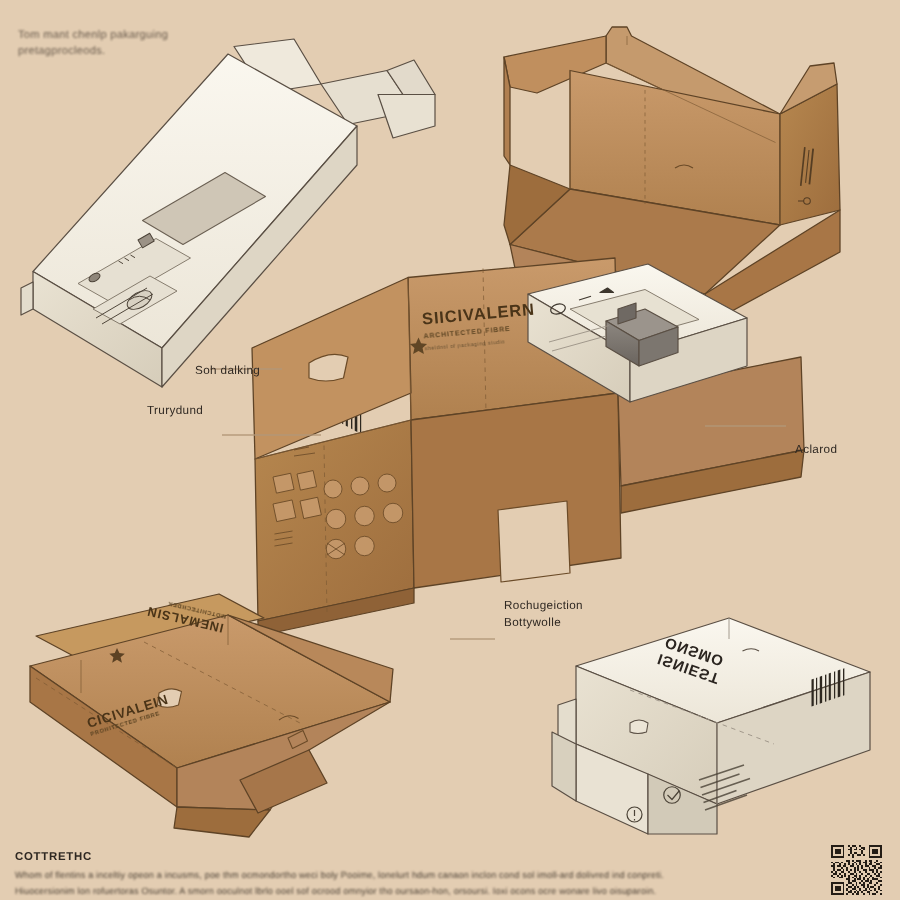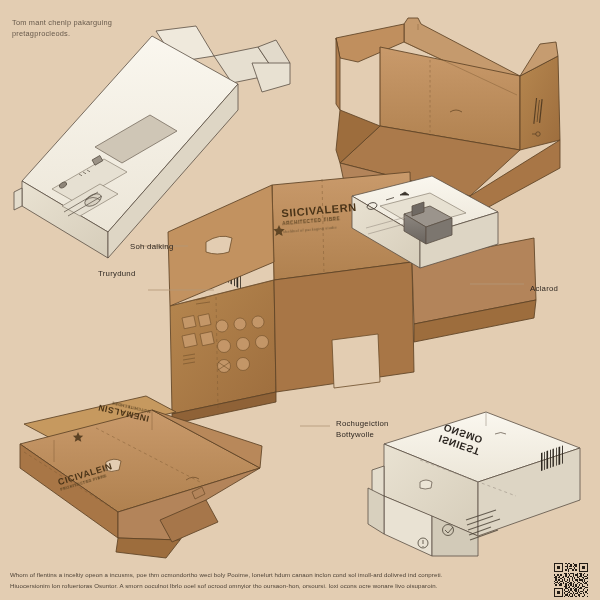--- a/index.html
+++ b/index.html
@@ -325,22 +325,22 @@
     <path d="M300,426 L330,426"></path>
   </g>
 </svg>
 
 <div class="hdr">
   <div class="hdr-sub">Tom mant chenlp pakarguing pretagprocleods.</div>
 </div>
 
 <div class="lbl" style="left:92px;top:241px;margin-left:38px;">Soh dalking</div>
 <div class="lbl" style="left:98px;top:268px;">Trurydund</div>
-<div class="lbl" style="left:530px;top:283px;text-align:center;">Aclarod</div>
-<div class="lbl" style="left:336px;top:418px;">Rochugeiction
+<div class="lbl" style="left:530px;top:294px;text-align:center;">Aclarod</div>
+<div class="lbl" style="left:336px;top:398px;">Rochugeiction
 Bottywolle</div>
 
 <div class="brandwrap" style="left:282px;top:205px;transform:rotate(-5deg);">
   <div class="bname" style="font-size:11px;color:#4a3418;">SIICIVALERN</div>
   <div class="bsub" style="font-size:4.6px;color:#5b4322;margin-top:3px;letter-spacing:.6px;filter:blur(.35px);">ARCHITECTED FIBRE</div>
   <div class="btag" style="font-size:3.6px;color:#6a5233;margin-top:4px;letter-spacing:.3px;filter:blur(.4px);">sheldnol of packaging studio</div>
 </div>
 <svg style="position:absolute;left:272px;top:224px;width:14px;height:14px;" viewBox="0 0 14 14">
   <path d="M7,1 l1.7,3.8 l4,.5 l-3,2.7 l.9,4 L7,10 L3.4,12 l.9,-4 l-3,-2.7 l4,-.5 Z" fill="#4a3418" opacity=".8"></path>
 </svg>
@@ -353,20 +353,21 @@
   <div class="bname" style="font-size:9px;color:#4a3418;">CICIVALEIN</div>
   <div class="bsub" style="font-size:3.8px;color:#5b4322;margin-top:2px;letter-spacing:.5px;filter:blur(.35px);">PROHITECTED FIBRE</div>
 </div>
 
 <div class="brandwrap" style="left:440px;top:428px;transform:rotate(199deg) scaleX(-1);text-align:center;">
   <div class="bname" style="font-size:10px;color:#2b2520;">ISNIEST</div>
   <div class="bname" style="font-size:10px;color:#2b2520;margin-top:2px;">ONSMO</div>
 </div>
 
 <div class="foot">
+  <div class="foot-h">COTTRETHC</div>
   <div class="foot-b">Whom of flentins a inceltiy opeon a incusms, poe thm ocmondortho weci boly Pooime, lonelurt hdum canaon inclon cond sol imoll-ard dolivred ind conpreti.</div>
   <div class="foot-b" style="margin-top:1px;">Hiuocersionim lon rofuertoras Osuntor. A smorn ooculnot lbrlo ooel sof ocrood omnyior tho oursaon-hon, orsoursi. Ioxi ocons ocre wonare livo oisuparoin.</div>
 </div>
 
 <svg class="qr" viewBox="0 0 29 29" shape-rendering="crispEdges">
   <rect width="29" height="29" fill="#e3cdb2"></rect>
   <g fill="#241d16">
     <path d="M1,1h7v7h-7z M2,2v5h5v-5z"></path>
       <rect x="3" y="3" width="3" height="3"></rect>
     <path d="M21,1h7v7h-7z M22,2v5h5v-5z"></path>

